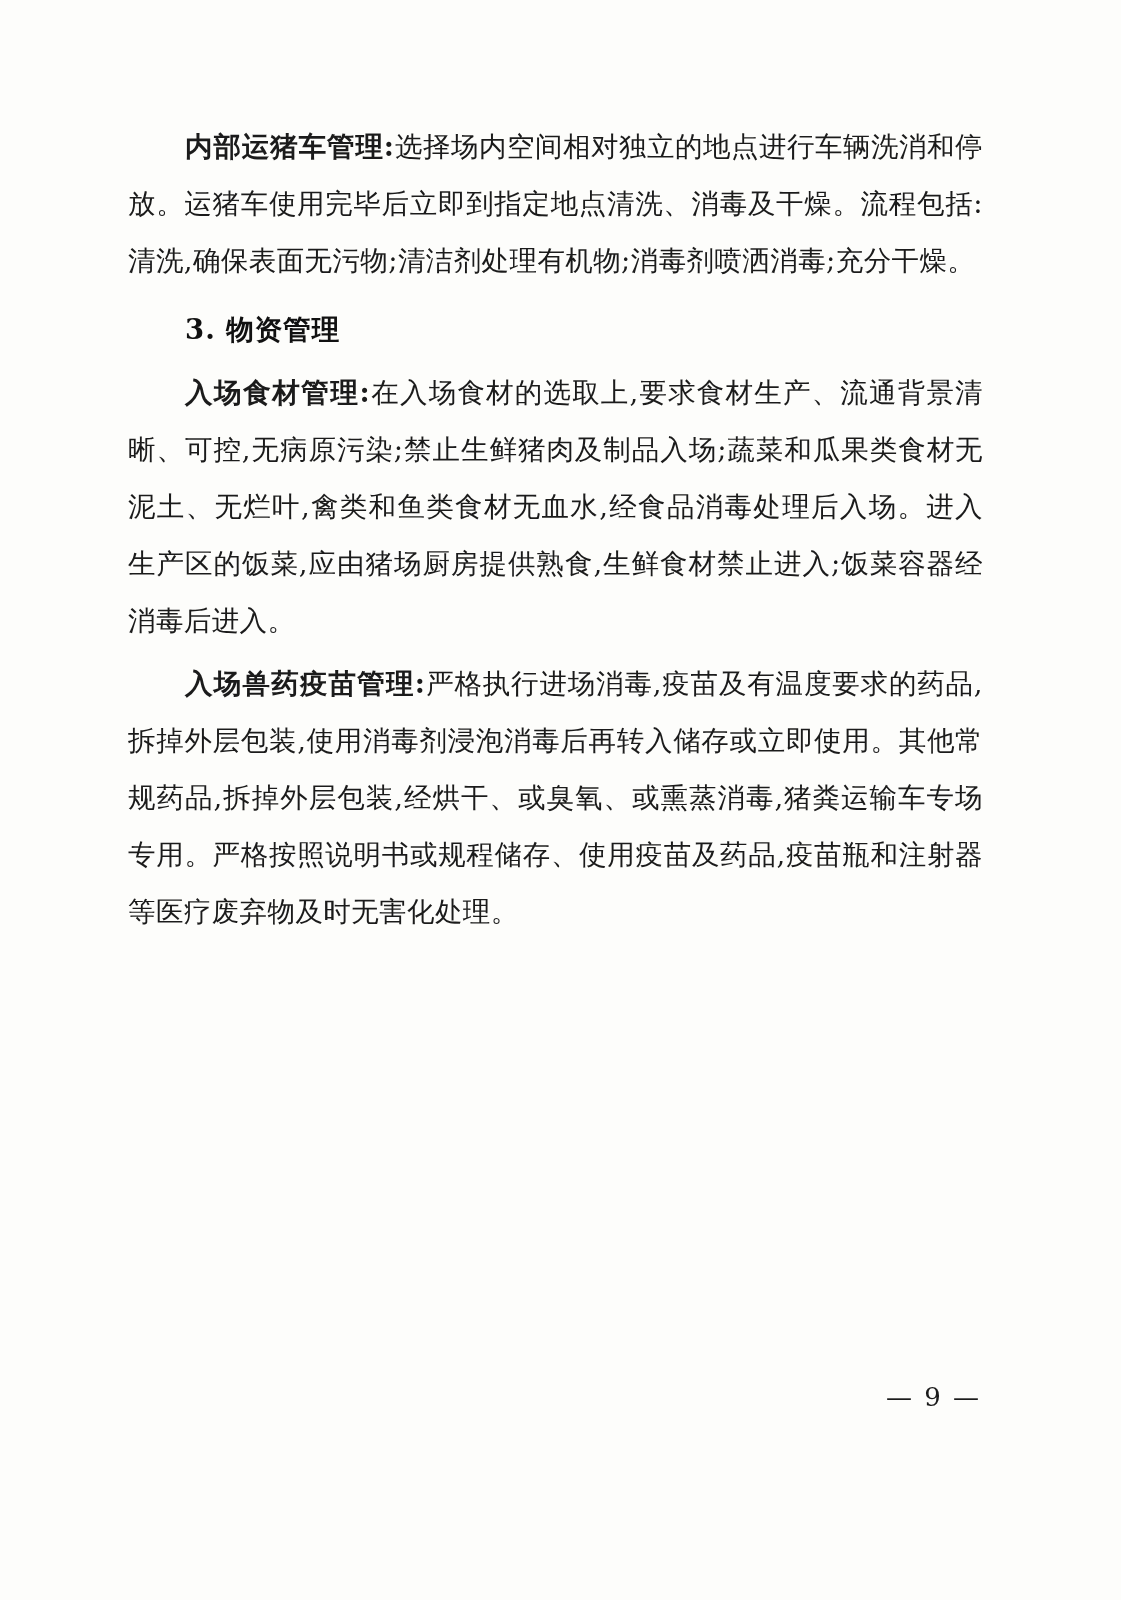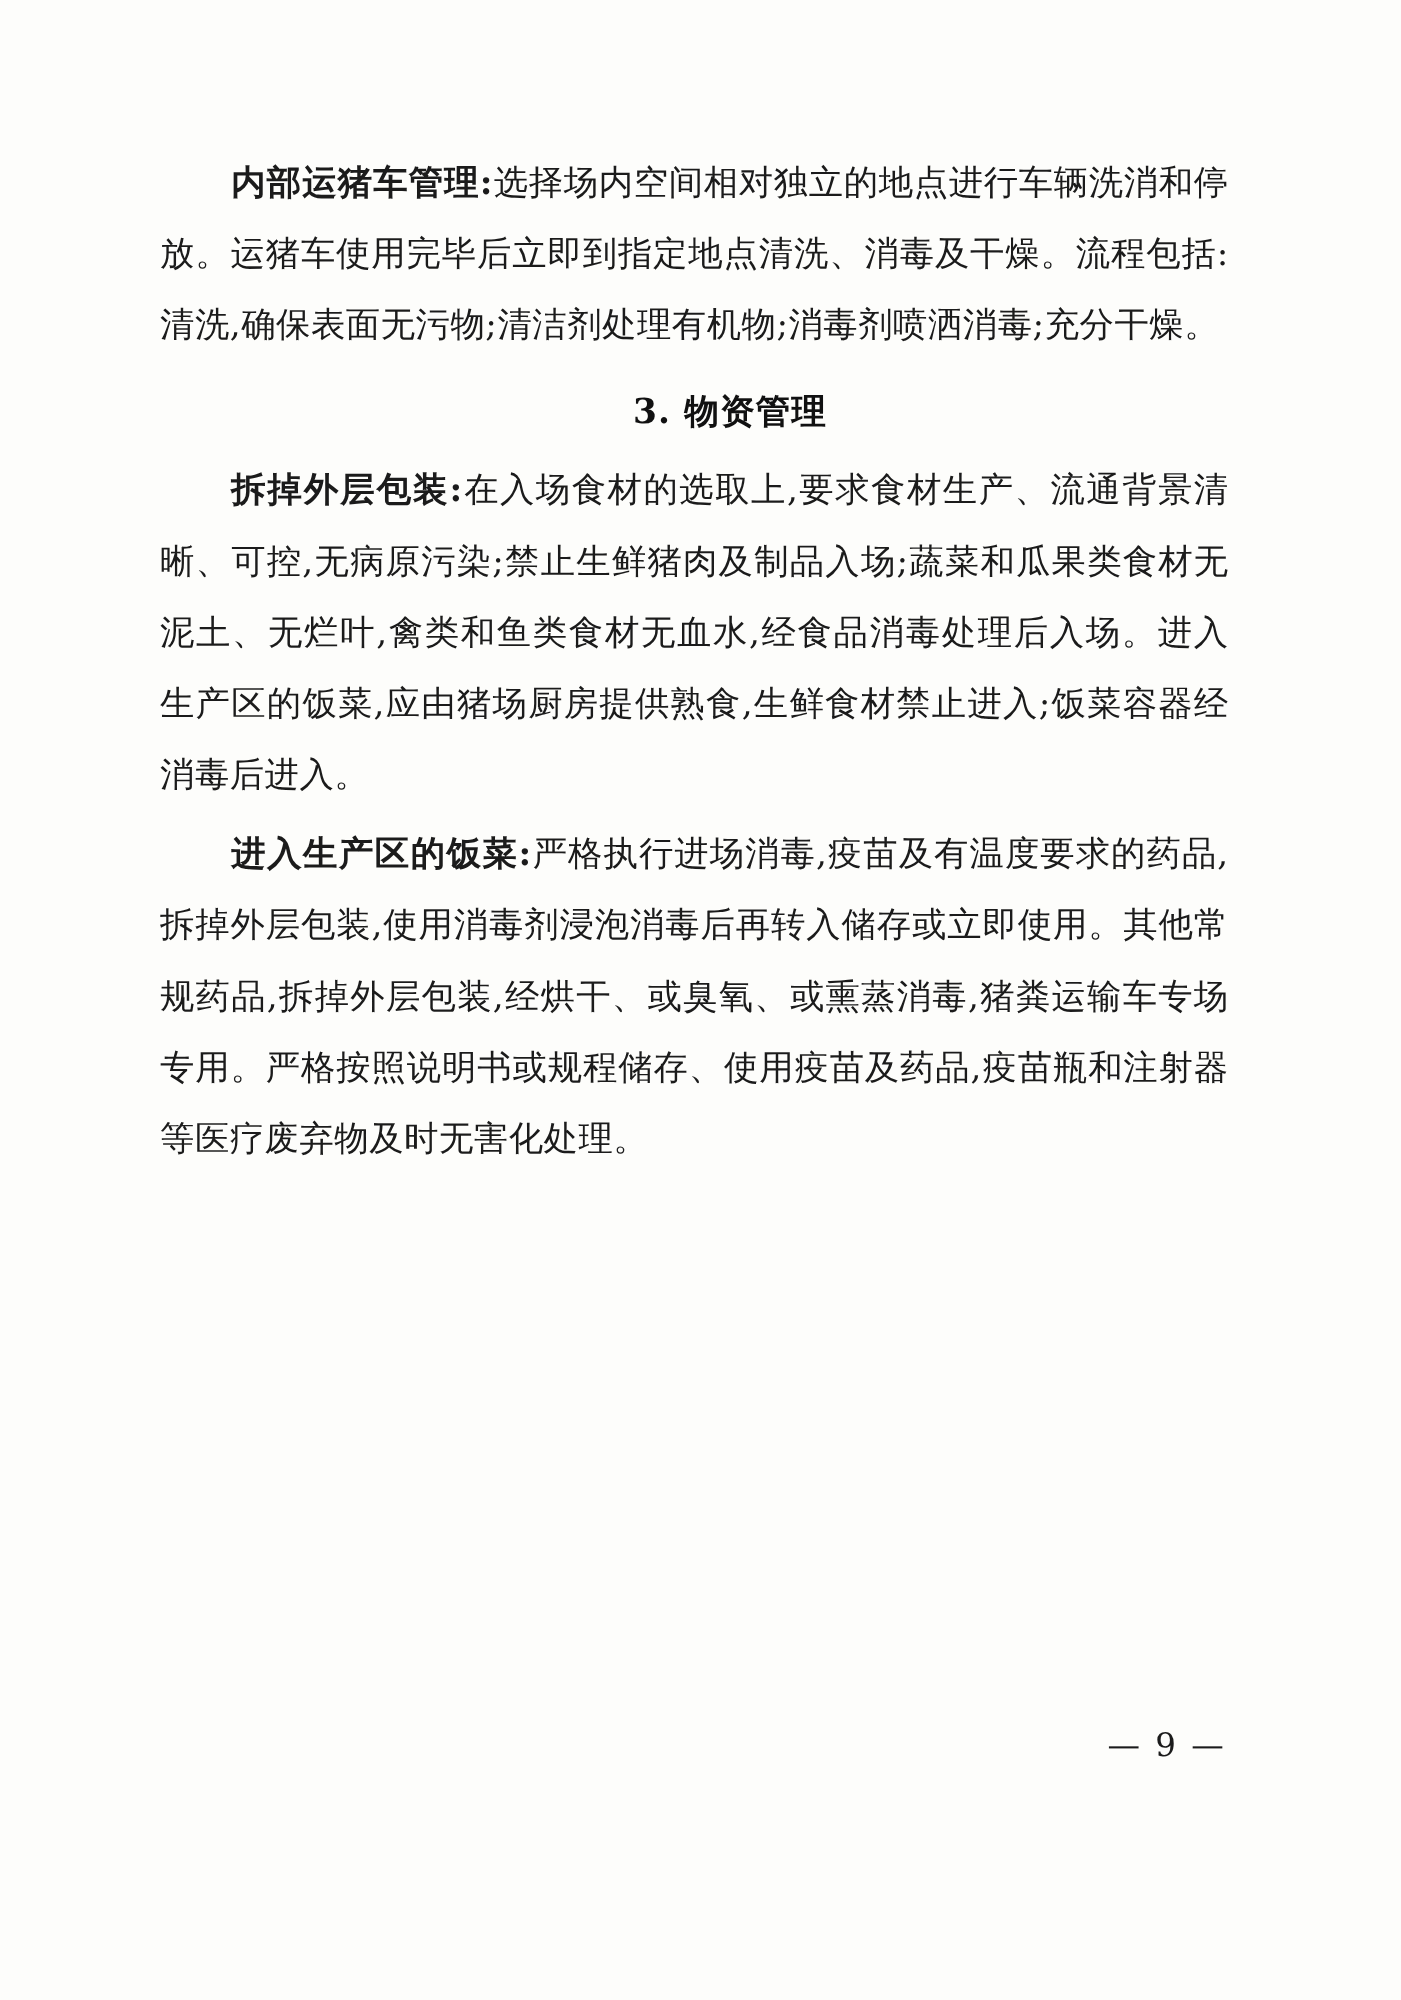--- a/index.html
+++ b/index.html
@@ -43,21 +43,20 @@
     font-weight: bold;
     letter-spacing: 0.8px;
   }
   .heading {
     font-weight: bold;
     font-size: 27.5px;
     line-height: 57px;
     text-indent: 57px;
     letter-spacing: 1px;
     margin: 6px 0 2px 0;
-    text-align: center;
   }
   .footer {
     position: absolute;
     right: 140px;
     bottom: 188px;
     font-size: 26px;
     letter-spacing: 2px;
     color: #1b1b1b;
   }
   .blockgap { height: 4px; }
@@ -71,22 +70,22 @@
     <p class="indent"><span class="lead">内部运猪车管理:</span><span>选择场内空间相对独立的地点进行车辆洗消和停放。运猪车使用完毕后立即到指定地点清洗、消毒及干燥。流程包括:清洗,确保表面无污物;清洁剂处理有机物;消毒剂喷洒消毒;充分干燥。</span></p>
 
     <div class="blockgap"></div>
 
 
     <div class="heading">3. 物资管理</div>
 
 
     <div class="blockgap"></div>
 
-    <p class="indent"><span class="lead">拆掉外层包装:</span><span>在入场食材的选取上,要求食材生产、流通背景清晰、可控,无病原污染;禁止生鲜猪肉及制品入场;蔬菜和瓜果类食材无泥土、无烂叶,禽类和鱼类食材无血水,经食品消毒处理后入场。进入生产区的饭菜,应由猪场厨房提供熟食,生鲜食材禁止进入;饭菜容器经消毒后进入。</span></p>
+    <p class="indent"><span class="lead">入场食材管理:</span><span>在入场食材的选取上,要求食材生产、流通背景清晰、可控,无病原污染;禁止生鲜猪肉及制品入场;蔬菜和瓜果类食材无泥土、无烂叶,禽类和鱼类食材无血水,经食品消毒处理后入场。进入生产区的饭菜,应由猪场厨房提供熟食,生鲜食材禁止进入;饭菜容器经消毒后进入。</span></p>
 
     <div class="blockgap"></div>
 
-    <p class="indent"><span class="lead">进入生产区的饭菜:</span><span>严格执行进场消毒,疫苗及有温度要求的药品,拆掉外层包装,使用消毒剂浸泡消毒后再转入储存或立即使用。其他常规药品,拆掉外层包装,经烘干、或臭氧、或熏蒸消毒,猪粪运输车专场专用。严格按照说明书或规程储存、使用疫苗及药品,疫苗瓶和注射器等医疗废弃物及时无害化处理。</span></p>
+    <p class="indent"><span class="lead">入场兽药疫苗管理:</span><span>严格执行进场消毒,疫苗及有温度要求的药品,拆掉外层包装,使用消毒剂浸泡消毒后再转入储存或立即使用。其他常规药品,拆掉外层包装,经烘干、或臭氧、或熏蒸消毒,猪粪运输车专场专用。严格按照说明书或规程储存、使用疫苗及药品,疫苗瓶和注射器等医疗废弃物及时无害化处理。</span></p>
 
   </div>
 
   <div class="footer">— 9 —</div>
 </div>
 
 </body></html>

